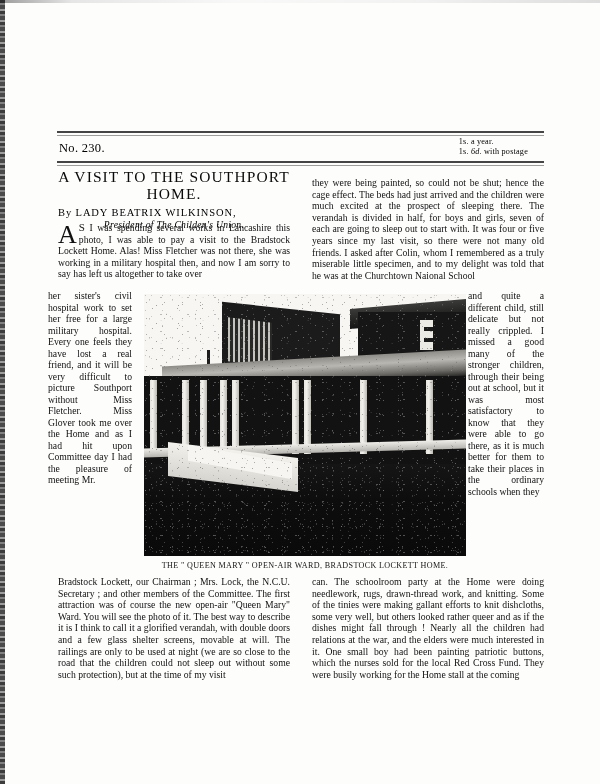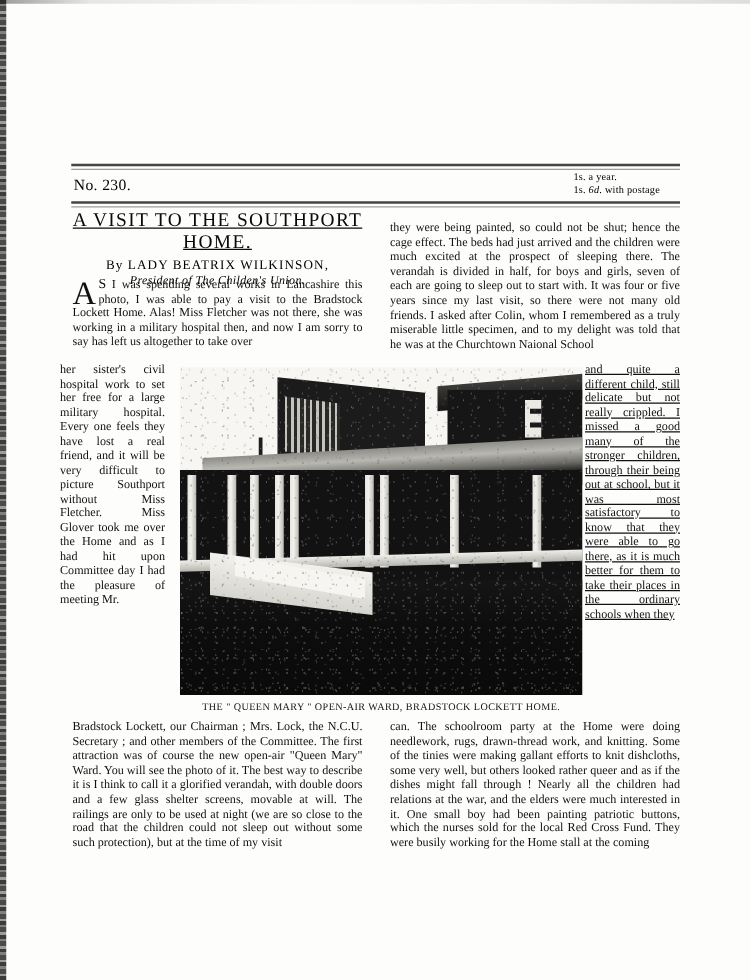--- a/index.html
+++ b/index.html
@@ -120,25 +120,23 @@
     width: 487px;
   }
   .art-title {
     text-align: center;
     font-size: 15.5px;
     line-height: 17px;
     letter-spacing: 1.1px;
     width: 232px;
     font-weight: normal;
     color: #0a0a0a;
-    text-decoration: underline;
   }
   .art-by {
     width: 232px;
-    text-align: center;
     font-size: 10.5px;
     line-height: 13px;
     letter-spacing: .9px;
     margin-top: 4px;
   }
   .art-role {
     width: 232px;
     text-align: center;
     font-size: 9.6px;
     line-height: 12px;
@@ -163,21 +161,20 @@
   
   .col-left-narrow {
     left: 48px; top: 290px; width: 84px;
     text-align: justify;
     line-height: 11.5px;
   }
   .col-right-narrow {
     left: 468px; top: 290px; width: 76px;
     text-align: justify;
     line-height: 11.5px;
-    text-decoration: underline;
   }
 
   .col-left-bot  { left: 58px;  top: 576px; width: 232px; }
   .col-right-bot { left: 312px; top: 576px; width: 232px; }
 
   
   .dropcap {
     float: left;
     font-size: 26px;
     line-height: 21px;

